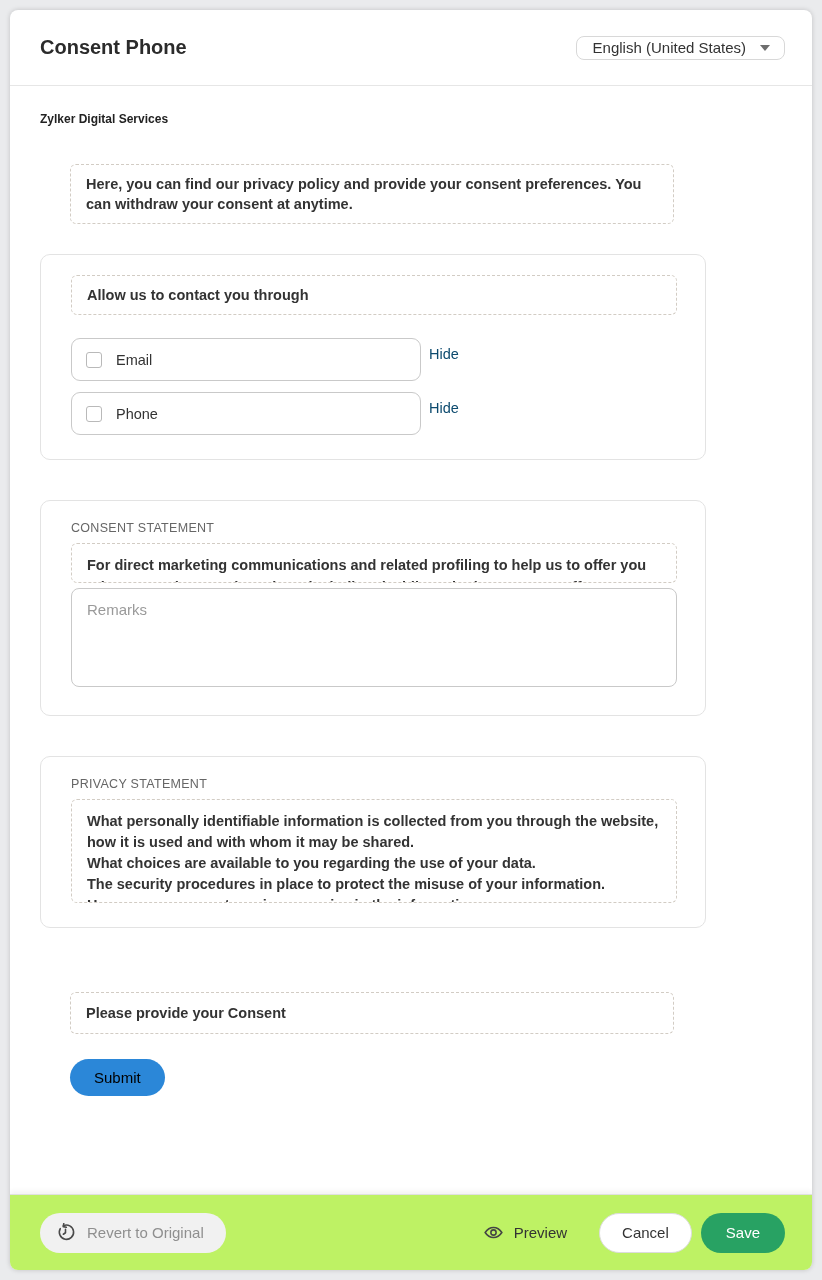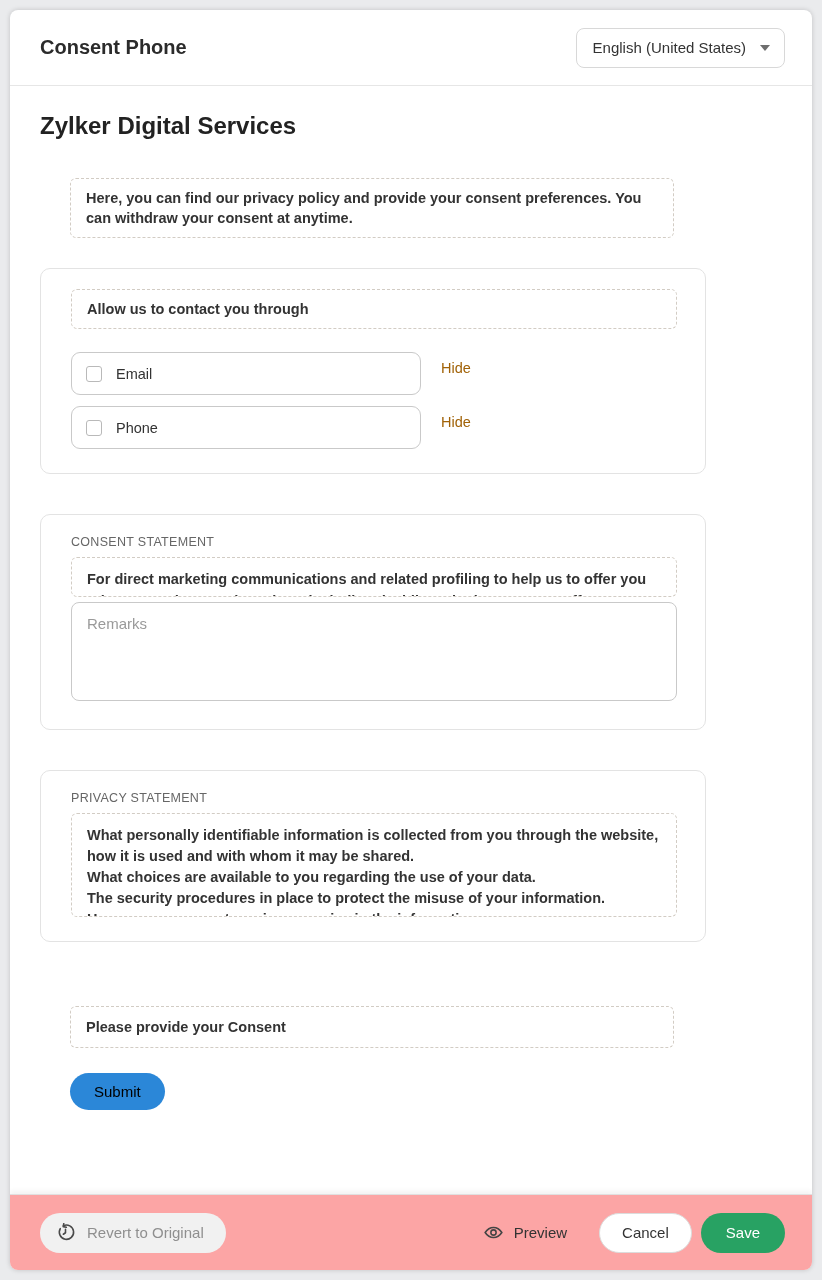--- a/index.html
+++ b/index.html
@@ -27,31 +27,31 @@
   
   .hdr{
     height:76px;flex:0 0 76px;
     display:flex;align-items:center;justify-content:space-between;
     padding:0 27px 0 30px;
     border-bottom:1px solid #e6e6e6;
   }
   .hdr-title{font-size:20px;font-weight:700;color:#2b2b2b;}
   .lang-select{
     display:flex;align-items:center;gap:14px;
-    height:40px;padding:0 14px 0 16px;
+    height:24px;padding:0 14px 0 16px;
     border:1px solid #d8d8d8;border-radius:8px;
     font-size:15px;color:#333;cursor:pointer;background:#fff;
   }
   .caret{
     width:0;height:0;border-left:5px solid transparent;border-right:5px solid transparent;
     border-top:6px solid #6e6e6e;display:inline-block;
   }
   
   .content{flex:1 1 auto;overflow:hidden;padding:26px 30px 0 30px;}
-  .company{font-size:24px;font-weight:600;color:#222;margin-bottom:38px;}
+  .company{font-size:12px;font-weight:600;color:#222;margin-bottom:38px;}
   .dashed{
     border:1px dashed var(--dash);border-radius:6px;
     font-size:14.5px;font-weight:600;color:#333;line-height:20px;
     padding:9px 15px;background:#fff;
   }
   .intro{margin:0 0 30px 30px;width:604px;min-height:60px;display:flex;align-items:flex-start;}
   .section{
     border:1px solid var(--card-border);border-radius:10px;
     width:666px;padding:20px 30px 24px 30px;background:#fff;
   }
@@ -64,21 +64,21 @@
     width:350px;height:43px;margin-top:11px;
     border:1px solid var(--row-border);border-radius:9px;
     display:flex;align-items:center;padding:0 14px;gap:14px;
     background:#fff;cursor:pointer;
   }
   .opt-wrap{display:flex;align-items:center;}
   .chk{
     width:16px;height:16px;border:1.5px solid #b9b9b9;border-radius:3px;background:#fff;flex:0 0 16px;cursor:pointer;
   }
   .opt-label{font-size:14.5px;color:#333;font-weight:500;}
-  .hide-link{font-size:14.5px;color:#a16207;margin-left:20px;cursor:pointer;font-weight:500;}
+  .hide-link{font-size:14.5px;color:#0c4a6e;margin-left:8px;cursor:pointer;font-weight:500;}
   .opt-first{margin-top:12px;}
   .stmt-clip{
     width:606px;height:40px;overflow:hidden;margin-top:4px;
     padding:10px 15px;line-height:22px;
   }
   .remarks{
     width:606px;height:99px;margin-top:5px;resize:none;
     border:1px solid var(--row-border);border-radius:8px;
     padding:12px 15px;font-family:inherit;font-size:15px;color:#333;outline:none;
   }
@@ -88,21 +88,21 @@
     padding:11px 15px;line-height:21px;
   }
   .consent-ask{margin:64px 0 0 30px;width:604px;height:42px;display:flex;align-items:center;}
   .submit-btn{
     margin:25px 0 15px 30px;height:37px;padding:0 24px;
     background:var(--primary-blue);color:#000000;border:none;border-radius:18.5px;
     font-size:15px;font-family:inherit;cursor:pointer;display:inline-flex;align-items:center;
   }
   
   .ftr{
-    height:76px;flex:0 0 76px;background:#fca5a5;
+    height:76px;flex:0 0 76px;background:#bef264;
     border-top:1px solid #e0e0e0;
     box-shadow:0 -3px 5px rgba(0,0,0,.05);
     display:flex;align-items:center;justify-content:space-between;
     padding:0 27px 0 30px;position:relative;
   }
   .revert-btn{
     display:flex;align-items:center;gap:12px;
     height:40px;padding:0 22px 0 16px;border:none;border-radius:20px;
     background:#f1f1f1;color:#8f8f8f;font-size:15px;font-family:inherit;cursor:pointer;
   }

